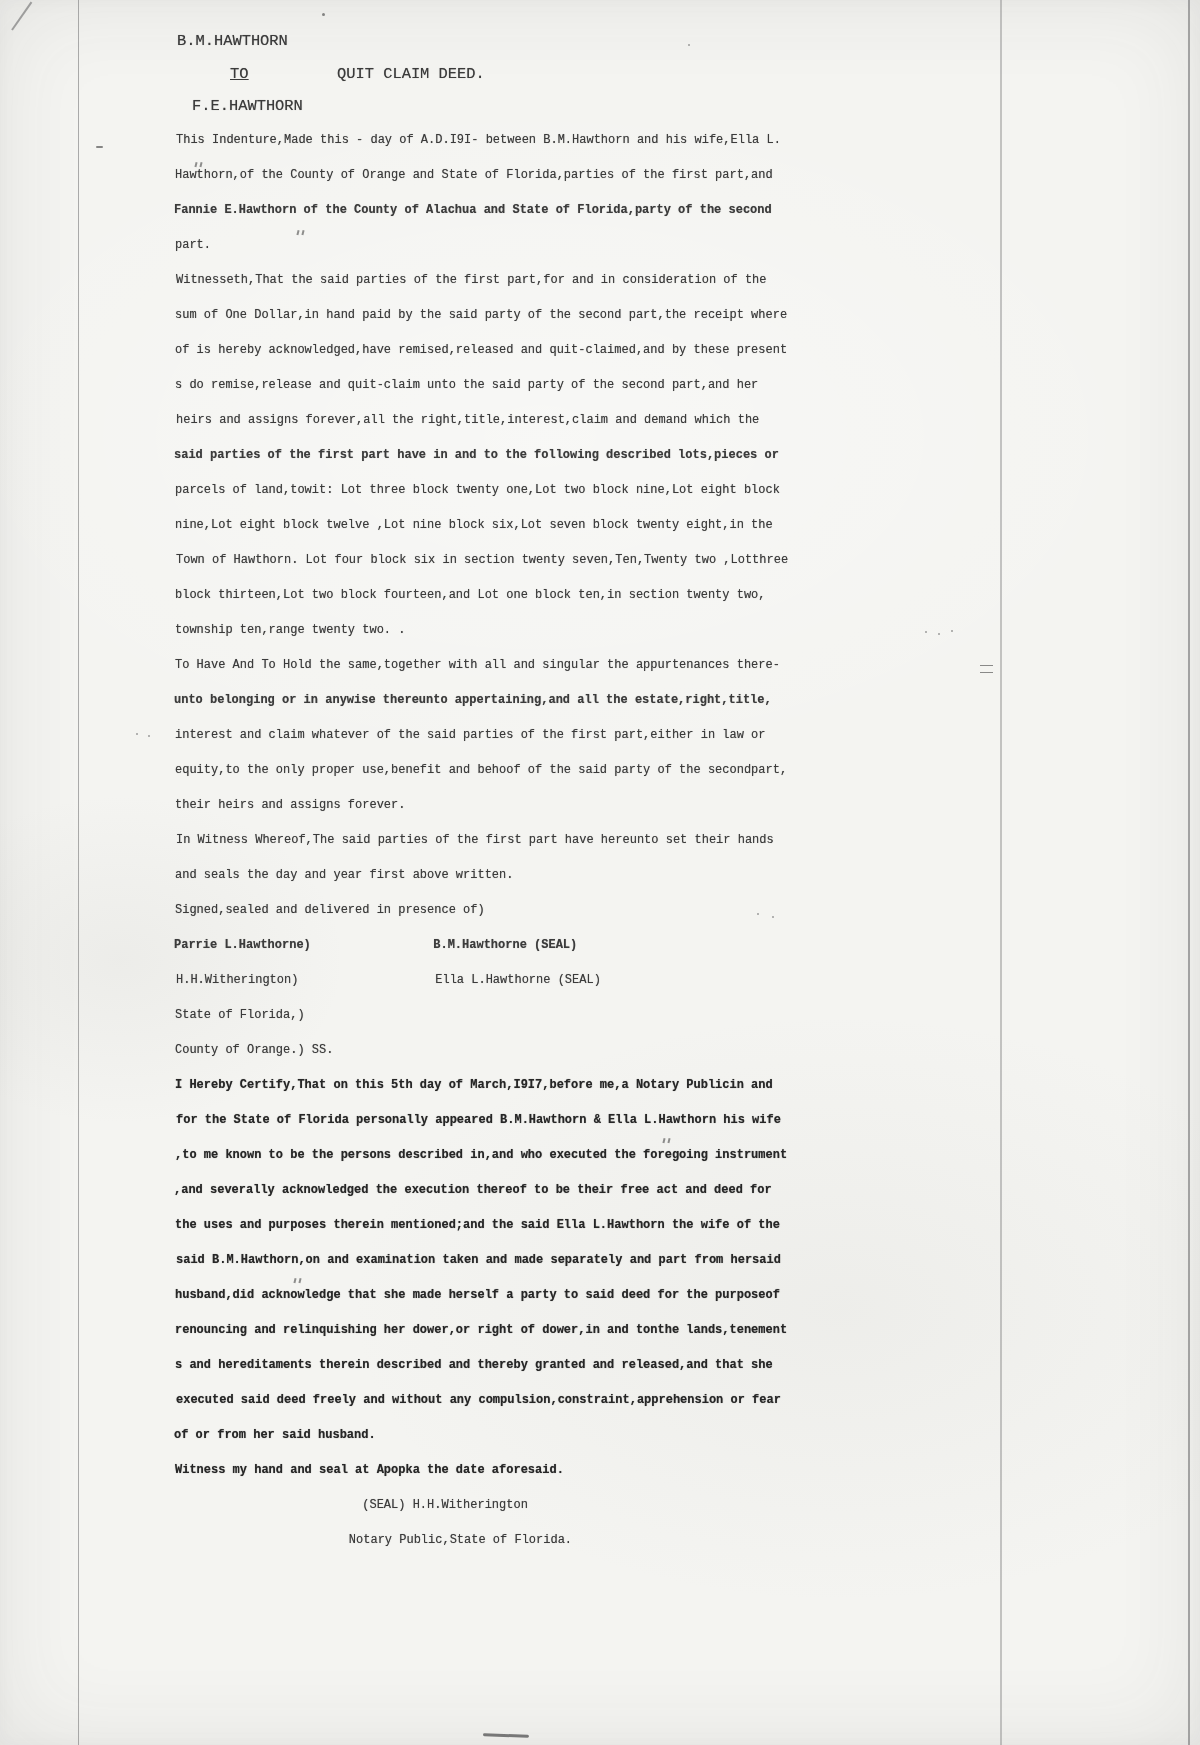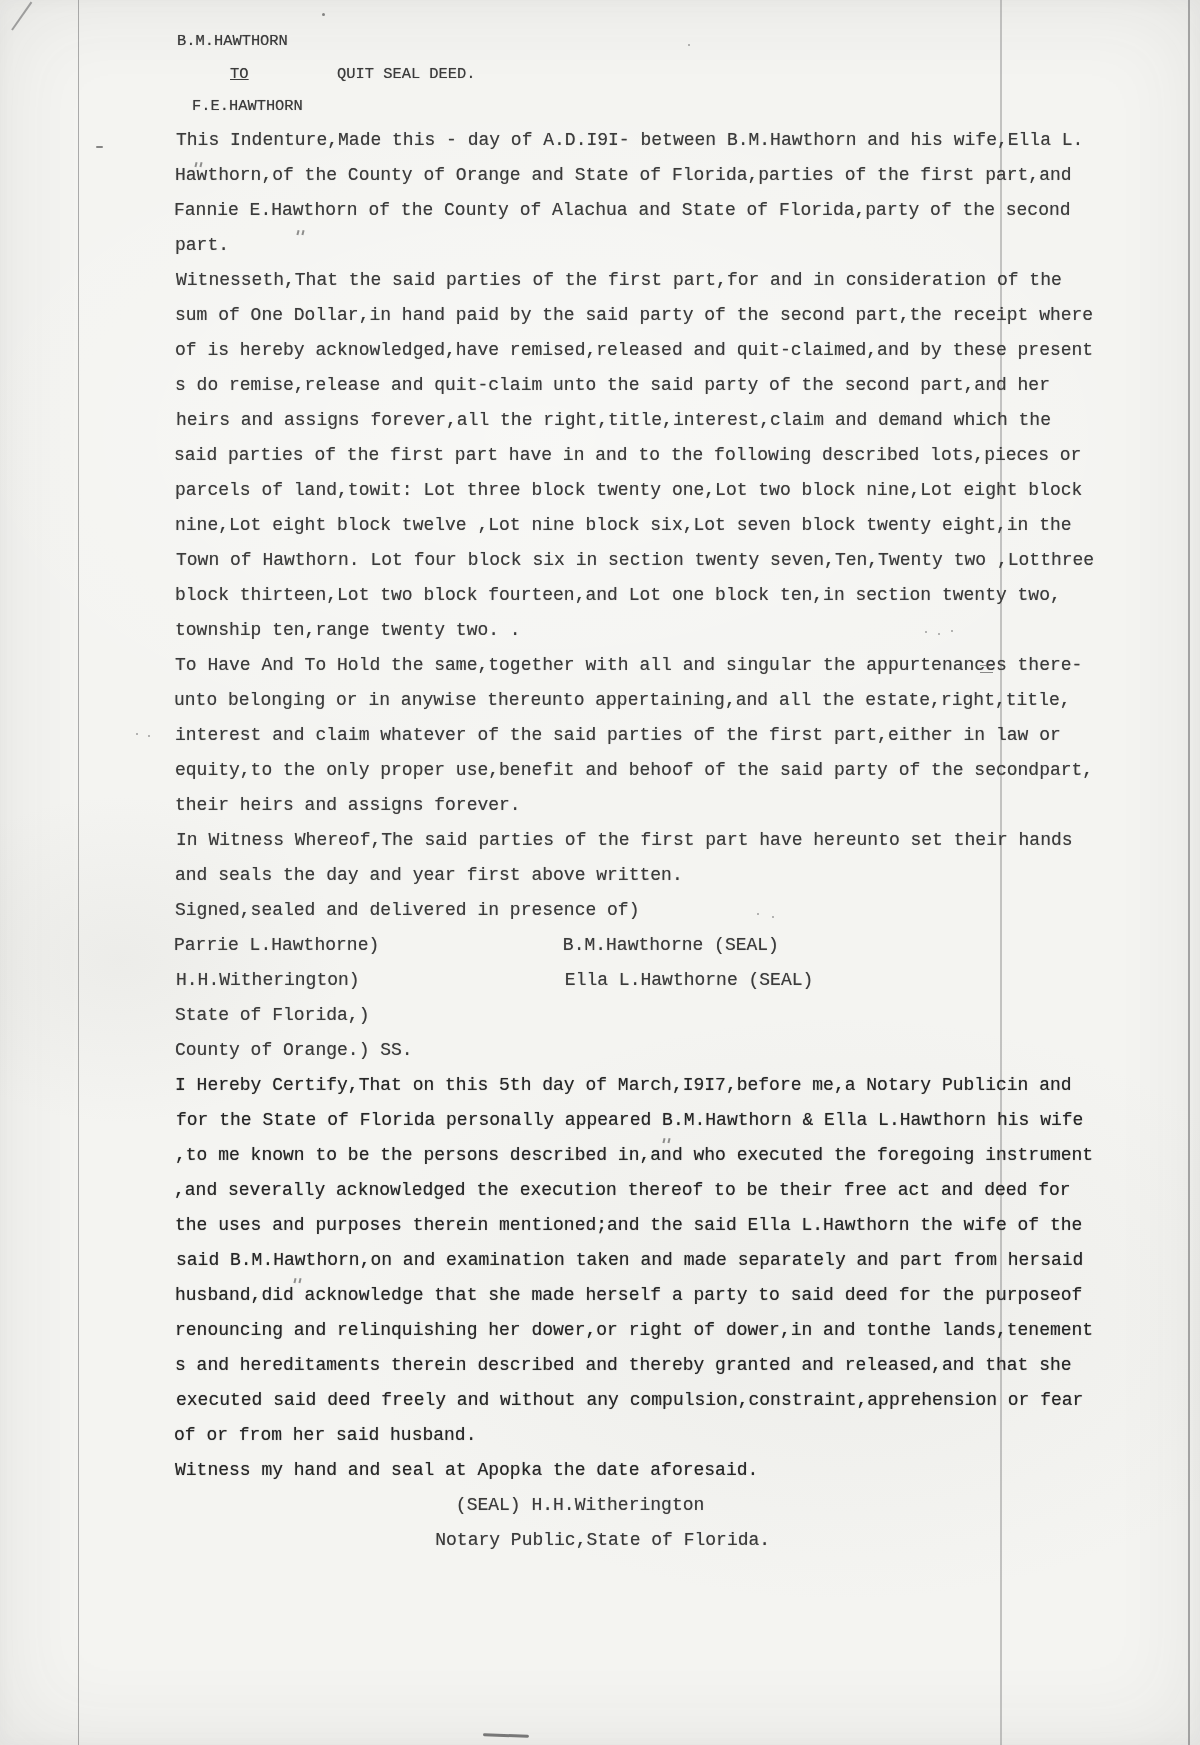--- a/index.html
+++ b/index.html
@@ -40,32 +40,32 @@
   }
   .hdr-grantor { left: 177px; top: 33px; }
   .hdr-connector { left: 230px; top: 66px; text-decoration: underline; }
   .hdr-title { left: 337px; top: 66px; }
   .hdr-grantee { left: 192px; top: 98px; }
 
   .body {
     position: absolute;
     left: 175px; top: 123px;
     width: 815px;
-    font-size: 18px;
+    font-size: 12px;
     line-height: 35px;
     white-space: pre;
     text-shadow: 0 0 .7px rgba(25,25,25,.5);
   }
   .line { height: 35px; }
   .line:nth-child(4n+1) { transform: translateX(1px); }
-  .line:nth-child(7n+3) { transform: translateX(-1px); }
+  .line:nth-child(7n+3) { transform: translateX(-1px); font-weight: bold; }
   
   .body .line:nth-child(n+28):nth-child(-n+39) {
     color: var(--ink-bold, #262626);
-    font-weight: normal;
+    font-weight: bold;
     text-shadow: 0 0 .9px rgba(10,10,10,.55);
   }
 
   
   .speck { position: absolute; background: #555; opacity: .7; }
   .dot { width: 3px; height: 3px; border-radius: 50%; }
   .dot.small { width: 2px; height: 2px; opacity: .55; }
   .dash { height: 2px; border-radius: 1px; }
   .corner-fold {
     position: absolute; left: 12px; top: 29px; width: 34px; height: 2px;
@@ -95,21 +95,21 @@
   <div class="texture"></div>
   <div class="vignette"></div>
 
   <div class="vrule rule-left"></div>
   <div class="vrule rule-right-inner"></div>
   <div class="vrule rule-right-outer"></div>
   <div class="corner-fold"></div>
 
   <div class="header-item hdr-grantor">B.M.HAWTHORN</div>
   <div class="header-item hdr-connector">TO</div>
-  <div class="header-item hdr-title">QUIT SEAL DEED.</div>
+  <div class="header-item hdr-title">QUIT CLAIM DEED.</div>
   <div class="header-item hdr-grantee">F.E.HAWTHORN</div>
 
   <div class="body"><div class="line">This Indenture,Made this - day of A.D.I9I- between B.M.Hawthorn and his wife,Ella L.</div><div class="line">Hawthorn,of the County of Orange and State of Florida,parties of the first part,and</div><div class="line">Fannie E.Hawthorn of the County of Alachua and State of Florida,party of the second</div><div class="line">part.</div><div class="line">Witnesseth,That the said parties of the first part,for and in consideration of the</div><div class="line">sum of One Dollar,in hand paid by the said party of the second part,the receipt where</div><div class="line">of is hereby acknowledged,have remised,released and quit-claimed,and by these present</div><div class="line">s do remise,release and quit-claim unto the said party of the second part,and her</div><div class="line">heirs and assigns forever,all the right,title,interest,claim and demand which the</div><div class="line">said parties of the first part have in and to the following described lots,pieces or</div><div class="line">parcels of land,towit: Lot three block twenty one,Lot two block nine,Lot eight block</div><div class="line">nine,Lot eight block twelve ,Lot nine block six,Lot seven block twenty eight,in the</div><div class="line">Town of Hawthorn. Lot four block six in section twenty seven,Ten,Twenty two ,Lotthree</div><div class="line">block thirteen,Lot two block fourteen,and Lot one block ten,in section twenty two,</div><div class="line">township ten,range twenty two. .</div><div class="line">To Have And To Hold the same,together with all and singular the appurtenances there-</div><div class="line">unto belonging or in anywise thereunto appertaining,and all the estate,right,title,</div><div class="line">interest and claim whatever of the said parties of the first part,either in law or</div><div class="line">equity,to the only proper use,benefit and behoof of the said party of the secondpart,</div><div class="line">their heirs and assigns forever.</div><div class="line">In Witness Whereof,The said parties of the first part have hereunto set their hands</div><div class="line">and seals the day and year first above written.</div><div class="line">Signed,sealed and delivered in presence of)</div><div class="line">Parrie L.Hawthorne)                 B.M.Hawthorne (SEAL)</div><div class="line">H.H.Witherington)                   Ella L.Hawthorne (SEAL)</div><div class="line">State of Florida,)</div><div class="line">County of Orange.) SS.</div><div class="line">I Hereby Certify,That on this 5th day of March,I9I7,before me,a Notary Publicin and</div><div class="line">for the State of Florida personally appeared B.M.Hawthorn &amp; Ella L.Hawthorn his wife</div><div class="line">,to me known to be the persons described in,and who executed the foregoing instrument</div><div class="line">,and severally acknowledged the execution thereof to be their free act and deed for</div><div class="line">the uses and purposes therein mentioned;and the said Ella L.Hawthorn the wife of the</div><div class="line">said B.M.Hawthorn,on and examination taken and made separately and part from hersaid</div><div class="line">husband,did acknowledge that she made herself a party to said deed for the purposeof</div><div class="line">renouncing and relinquishing her dower,or right of dower,in and tonthe lands,tenement</div><div class="line">s and hereditaments therein described and thereby granted and released,and that she</div><div class="line">executed said deed freely and without any compulsion,constraint,apprehension or fear</div><div class="line">of or from her said husband.</div><div class="line">Witness my hand and seal at Apopka the date aforesaid.</div><div class="line">                          (SEAL) H.H.Witherington</div><div class="line">                        Notary Public,State of Florida.</div></div>
 
   <div class="speck dot" style="left:322px; top:13px;"></div>
   <div class="speck dot small" style="left:688px; top:44px;"></div>
   <div class="speck dash" style="left:96px; top:146px; width:7px;"></div>
   <div class="speck dot small" style="left:136px; top:733px;"></div>
   <div class="speck dot small" style="left:148px; top:735px;"></div>
   <div class="speck dot small" style="left:925px; top:631px;"></div>

